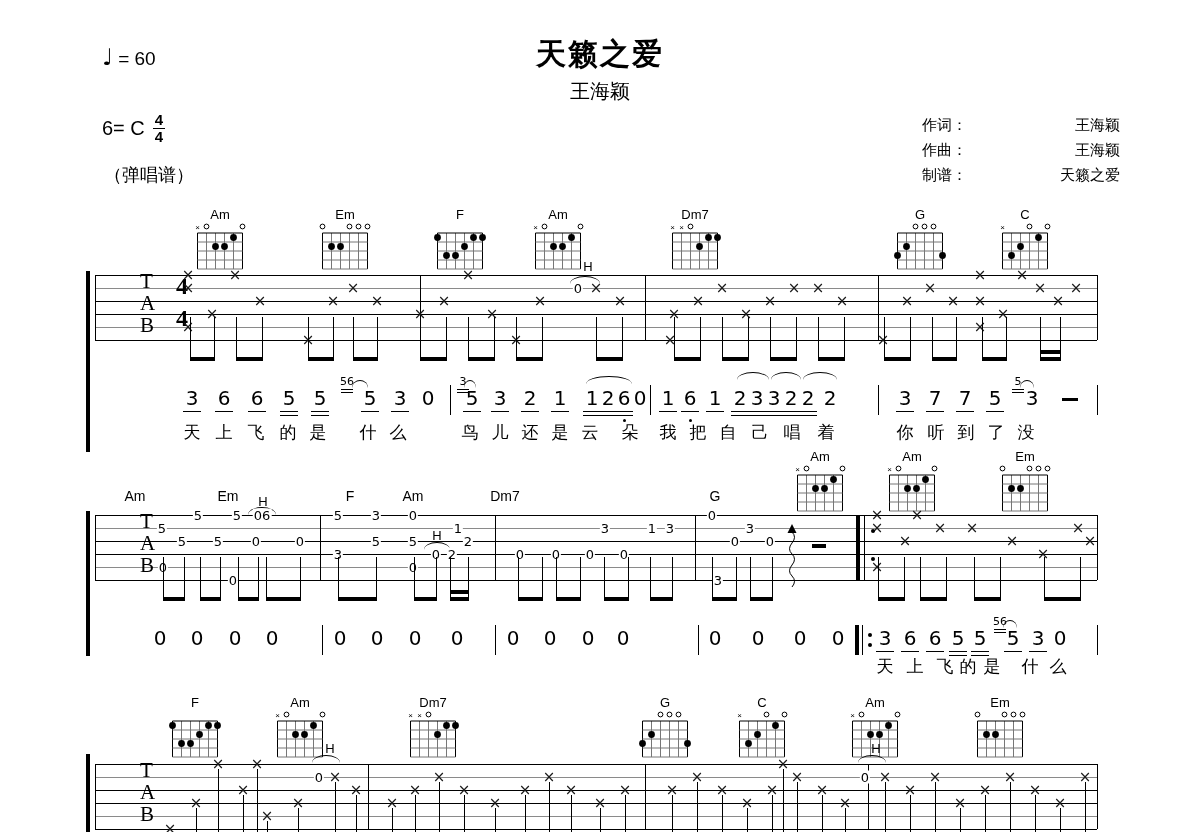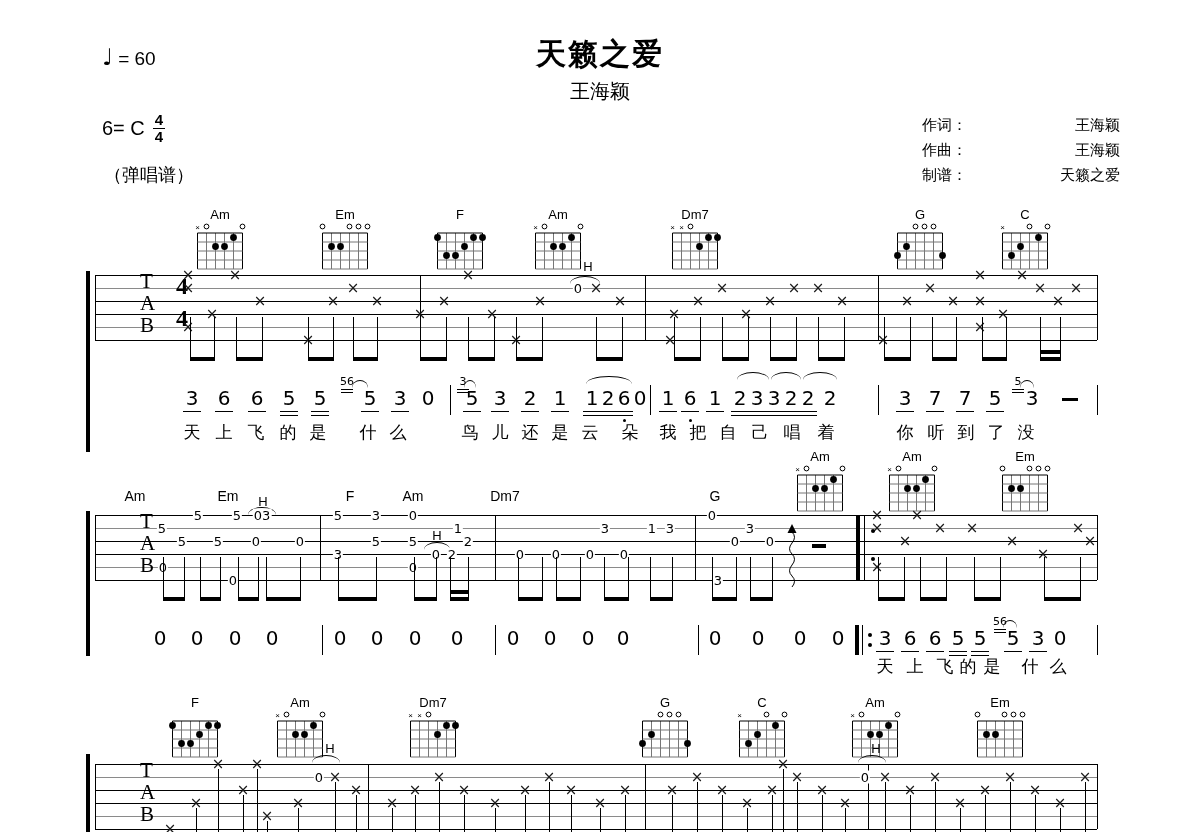--- a/index.html
+++ b/index.html
@@ -525,21 +525,21 @@
     <div class="abs xm" style="left: 1078px; top: 528px;">×</div>
     <div class="abs xm" style="left: 1090px; top: 541px;">×</div>
     <div class="abs fret" style="left: 162px; top: 528px;">5</div>
     <div class="abs fret" style="left: 182px; top: 541px;">5</div>
     <div class="abs fret" style="left: 163px; top: 567px;">0</div>
     <div class="abs fret" style="left: 198px; top: 515px;">5</div>
     <div class="abs fret" style="left: 218px; top: 541px;">5</div>
     <div class="abs fret" style="left: 233px; top: 580px;">0</div>
     <div class="abs fret" style="left: 237px; top: 515px;">5</div>
     <div class="abs fret" style="left: 256px; top: 541px;">0</div>
-    <div class="abs fret" style="left: 262px; top: 515px;">03</div>
+    <div class="abs fret" style="left: 262px; top: 515px;">06</div>
     <div class="abs fret" style="left: 300px; top: 541px;">0</div>
     <div class="abs fret" style="left: 338px; top: 515px;">5</div>
     <div class="abs fret" style="left: 338px; top: 554px;">3</div>
     <div class="abs fret" style="left: 376px; top: 515px;">3</div>
     <div class="abs fret" style="left: 376px; top: 541px;">5</div>
     <div class="abs fret" style="left: 413px; top: 515px;">0</div>
     <div class="abs fret" style="left: 413px; top: 541px;">5</div>
     <div class="abs fret" style="left: 413px; top: 567px;">0</div>
     <div class="abs fret" style="left: 436px; top: 554px;">0</div>
     <div class="abs fret" style="left: 452px; top: 554px;">2</div>

